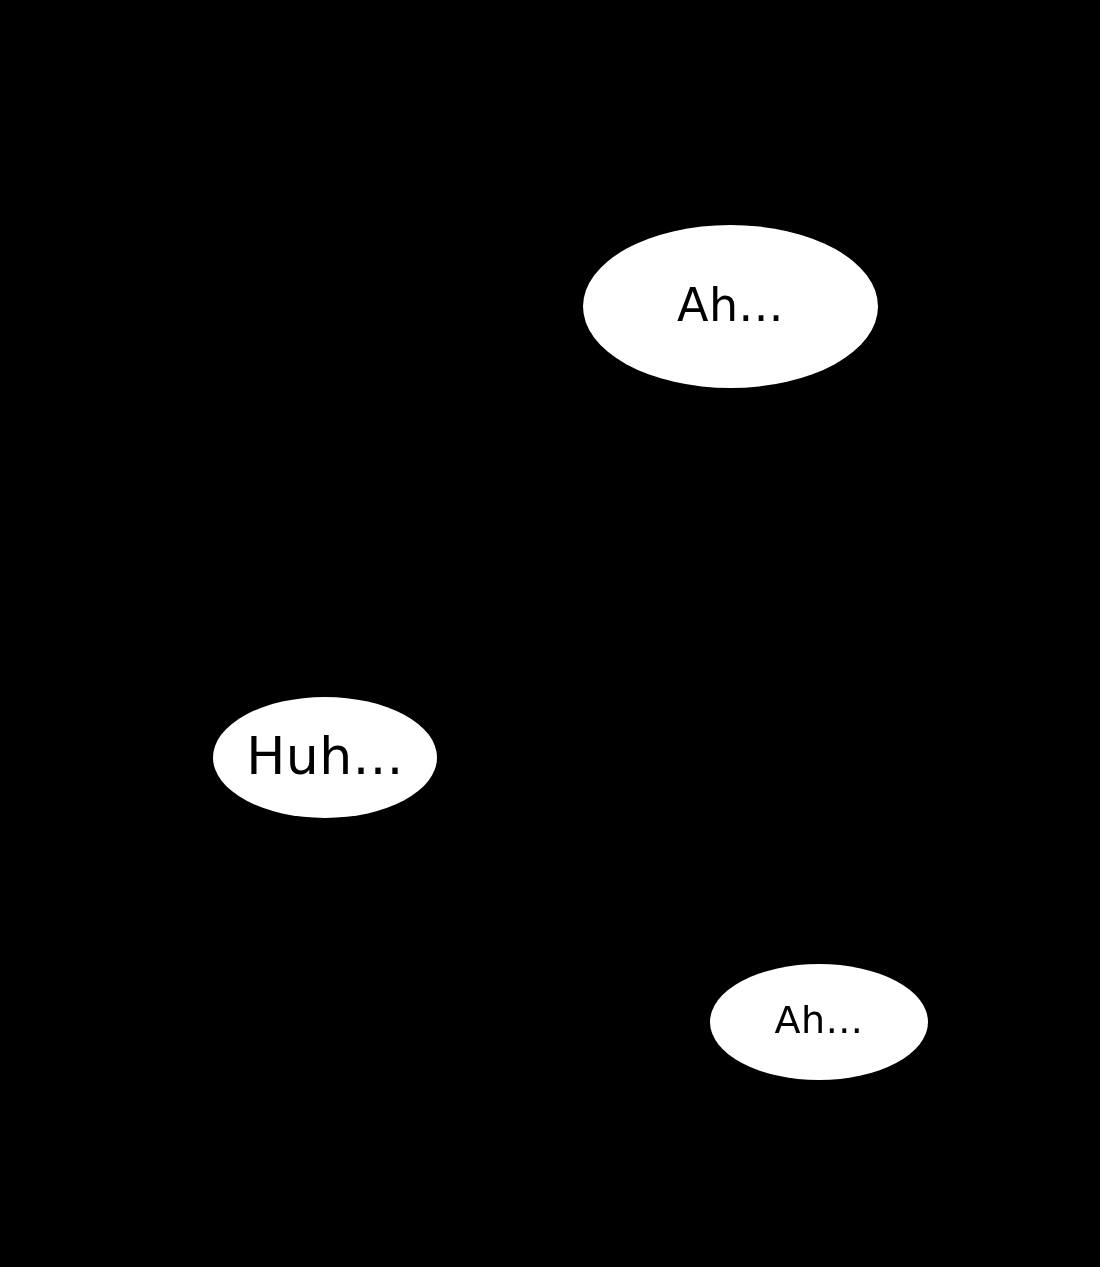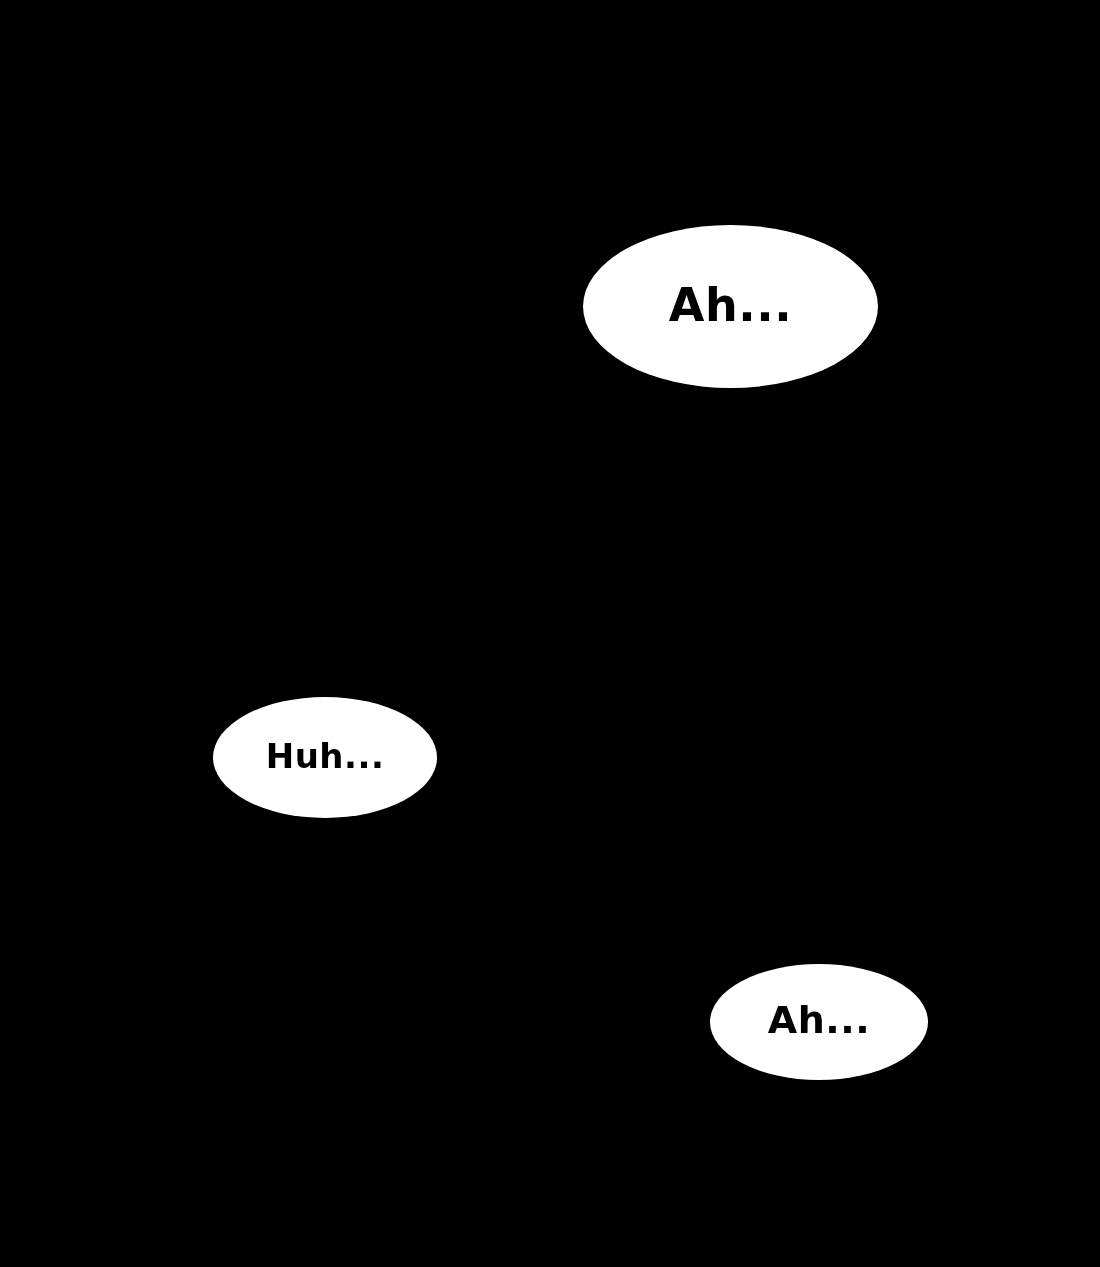--- a/index.html
+++ b/index.html
@@ -24,39 +24,39 @@
   .speech-bubble {
     position: absolute;
     background: var(--bubble-color);
     border-radius: 50%;
     display: flex;
     align-items: center;
     justify-content: center;
   }
   .speech-bubble .bubble-text {
     color: var(--text-color);
-    font-weight: 700;
+    font-weight: 400;
     letter-spacing: 0.5px;
     transform: translateY(-2px);
   }
   
   .bubble-1 {
     left: 583px;
     top: 225px;
     width: 295px;
     height: 163px;
   }
   .bubble-1 .bubble-text { font-size: 46px; }
   .bubble-2 {
     left: 213px;
     top: 697px;
     width: 224px;
     height: 121px;
   }
-  .bubble-2 .bubble-text { font-size: 34px; }
+  .bubble-2 .bubble-text { font-size: 52px; }
   .bubble-3 {
     left: 710px;
     top: 964px;
     width: 218px;
     height: 116px;
   }
   .bubble-3 .bubble-text { font-size: 38px; }
 </style>
 </head>
 <body>

